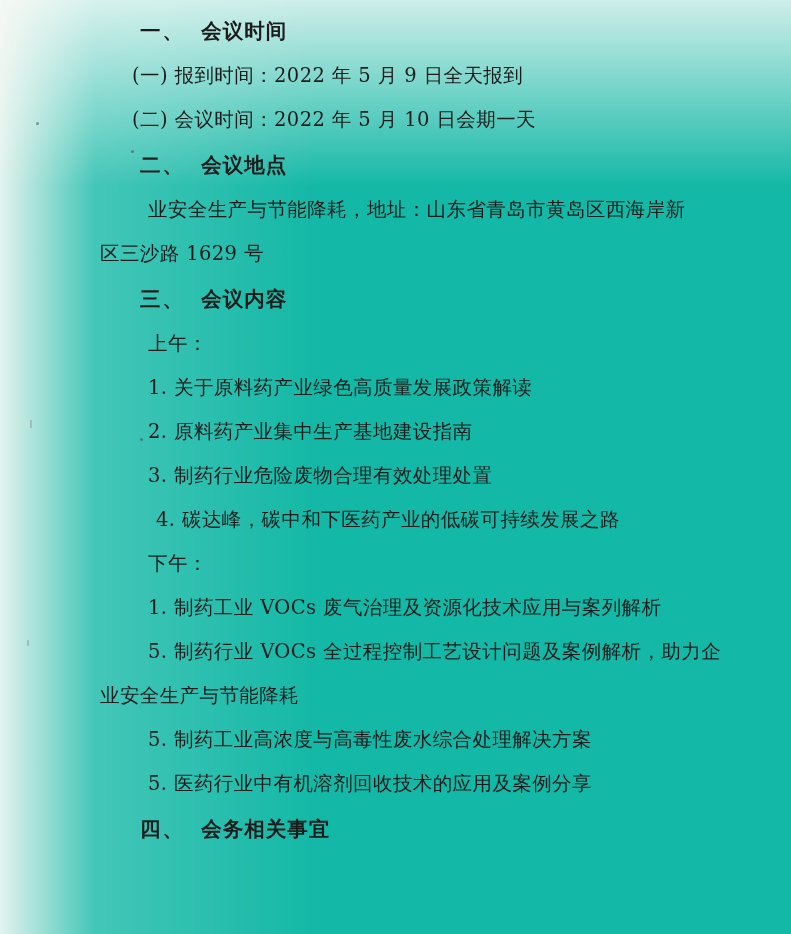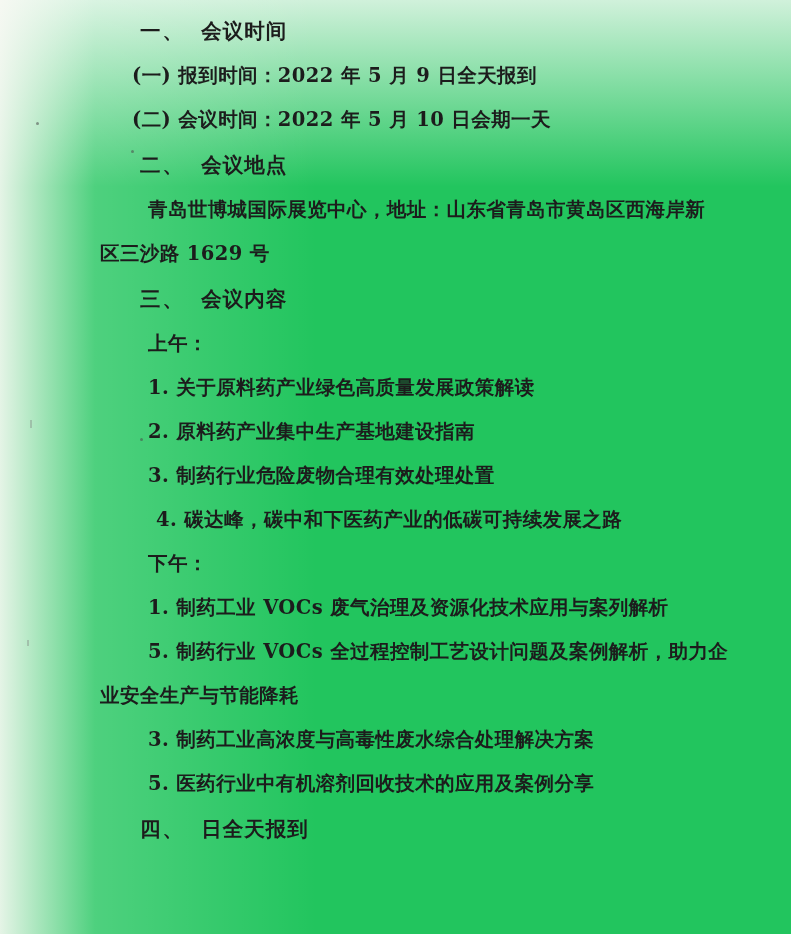--- a/index.html
+++ b/index.html
@@ -11,21 +11,21 @@
     height: 934px;
     background: #ffffff;
     font-family: "DejaVu Serif", "Liberation Serif", serif;
     color: #1c1c1c;
     overflow: hidden;
   }
   .page {
     position: relative;
     width: 791px;
     height: 934px;
-    background: #22c55e;
+    background: #14b8a6;
     padding: 0;
     box-sizing: border-box;
   }
   
   .page::before {
     content: "";
     position: absolute;
     inset: 0;
     background:
       linear-gradient(90deg, rgba(250,249,245,0.9) 0%, rgba(255,255,255,0.2) 12%, rgba(255,255,255,0) 40%),
@@ -34,21 +34,20 @@
   }
   .content {
     position: relative;
     padding: 8px 44px 0 44px;
   }
   .line {
     font-size: 19.5px;
     line-height: 44px;
     letter-spacing: 0.4px;
     white-space: pre;
-    font-weight: bold;
   }
   .heading {
     font-weight: bold;
     font-size: 20.5px;
     line-height: 46px;
     letter-spacing: 1px;
     padding-left: 96px;
   }
   .heading .num {
     letter-spacing: 2px;
@@ -90,32 +89,32 @@
   <span class="speck" style="left:30px; top:420px; width:2px; height:8px;"></span>
   <span class="speck" style="left:27px; top:640px; width:2px; height:6px;"></span>
 
   <div class="content">
 
     <div class="line heading"><span class="num">一、</span>&nbsp;&nbsp;<span>会议时间</span></div>
     <div class="line indent-1">(一) 报到时间：2022 年 5 月 9 日全天报到</div>
     <div class="line indent-1">(二) 会议时间：2022 年 5 月 10 日会期一天</div>
 
     <div class="line heading"><span class="num">二、</span>&nbsp;&nbsp;<span>会议地点</span></div>
-    <div class="line indent-2">青岛世博城国际展览中心，地址：山东省青岛市黄岛区西海岸新</div>
+    <div class="line indent-2">业安全生产与节能降耗，地址：山东省青岛市黄岛区西海岸新</div>
     <div class="line flow">区三沙路 1629 号</div>
 
     <div class="line heading"><span class="num">三、</span>&nbsp;&nbsp;<span>会议内容</span></div>
     <div class="line indent-2">上午：</div>
     <div class="line indent-2">1. 关于原料药产业绿色高质量发展政策解读</div>
     <div class="line indent-2">2. 原料药产业集中生产基地建设指南</div>
     <div class="line indent-2">3. 制药行业危险废物合理有效处理处置</div>
     <div class="line indent-3">4. 碳达峰，碳中和下医药产业的低碳可持续发展之路</div>
     <div class="line indent-2">下午：</div>
     <div class="line indent-2">1. 制药工业 VOCs 废气治理及资源化技术应用与案列解析</div>
     <div class="line indent-2">5. 制药行业 VOCs 全过程控制工艺设计问题及案例解析，助力企</div>
     <div class="line flow">业安全生产与节能降耗</div>
-    <div class="line indent-2">3. 制药工业高浓度与高毒性废水综合处理解决方案</div>
+    <div class="line indent-2">5. 制药工业高浓度与高毒性废水综合处理解决方案</div>
     <div class="line indent-2">5. 医药行业中有机溶剂回收技术的应用及案例分享</div>
 
-    <div class="line heading"><span class="num">四、</span>&nbsp;&nbsp;<span>日全天报到</span></div>
+    <div class="line heading"><span class="num">四、</span>&nbsp;&nbsp;<span>会务相关事宜</span></div>
 
   </div>
 </div>
 
 </body></html>

